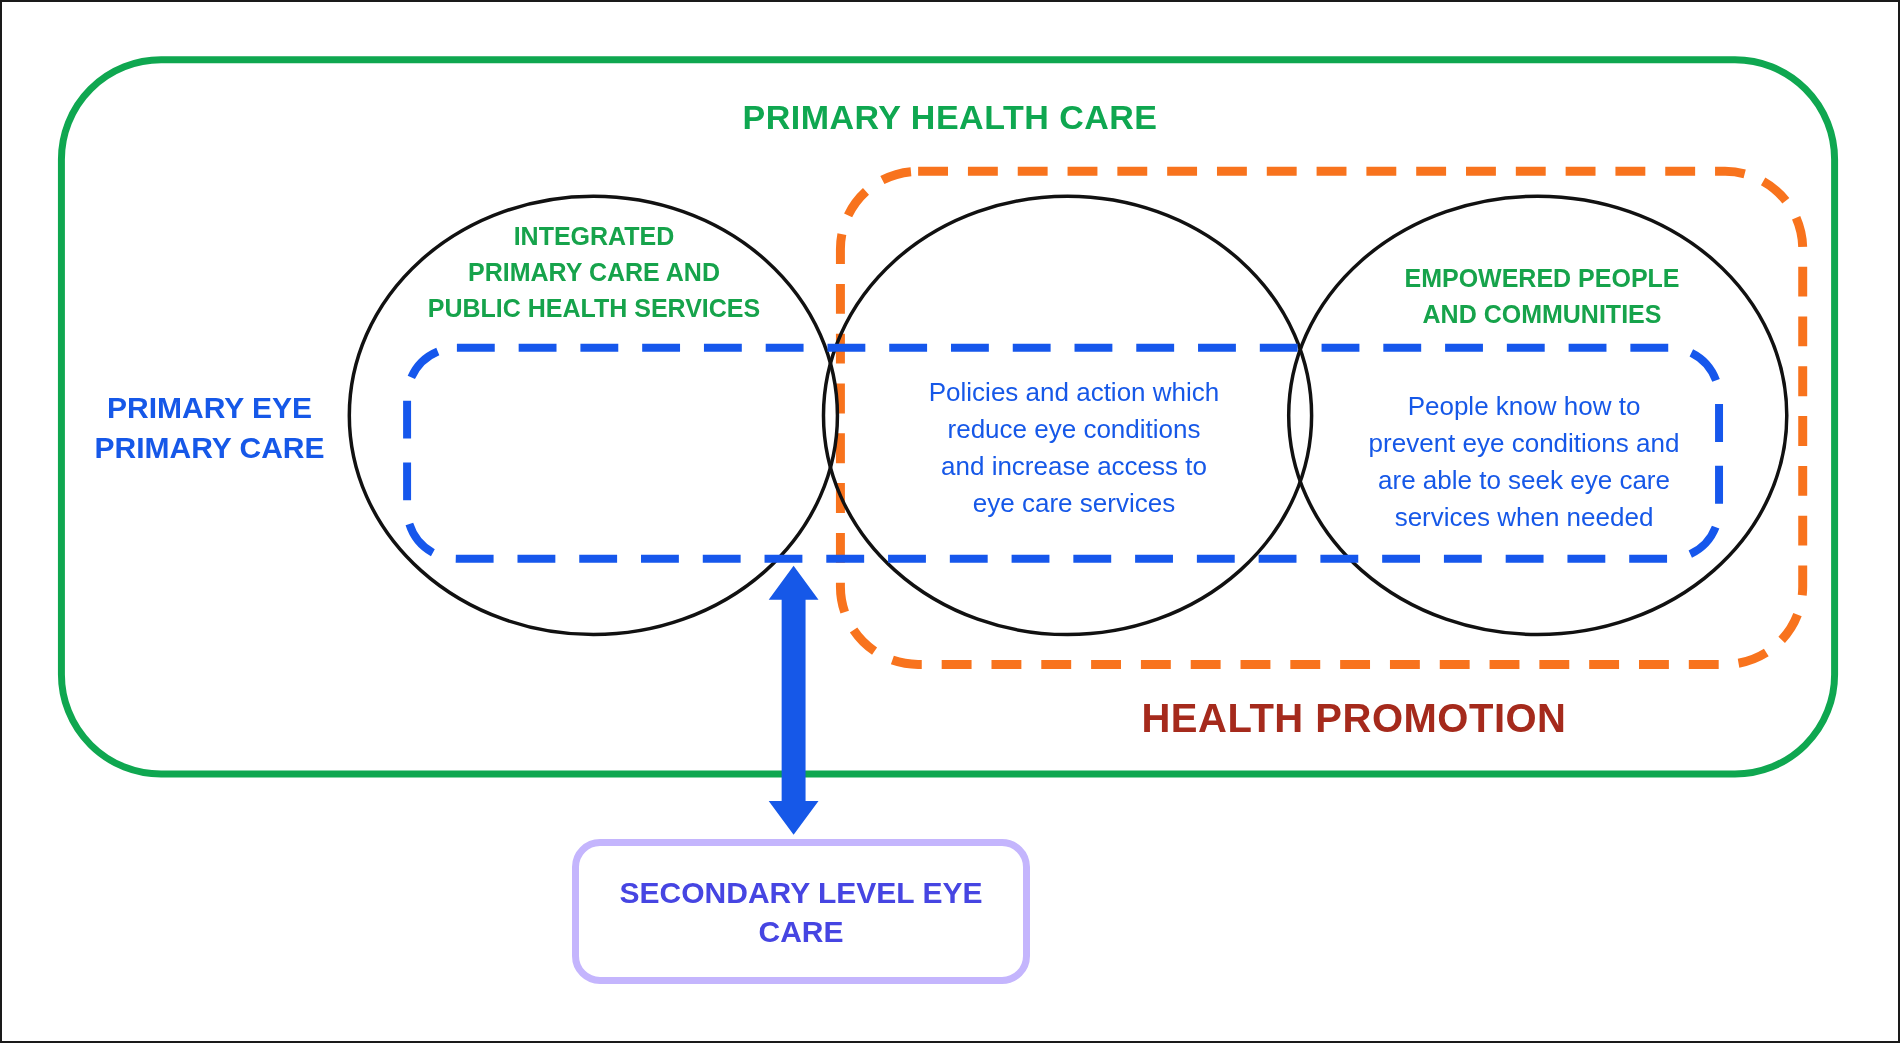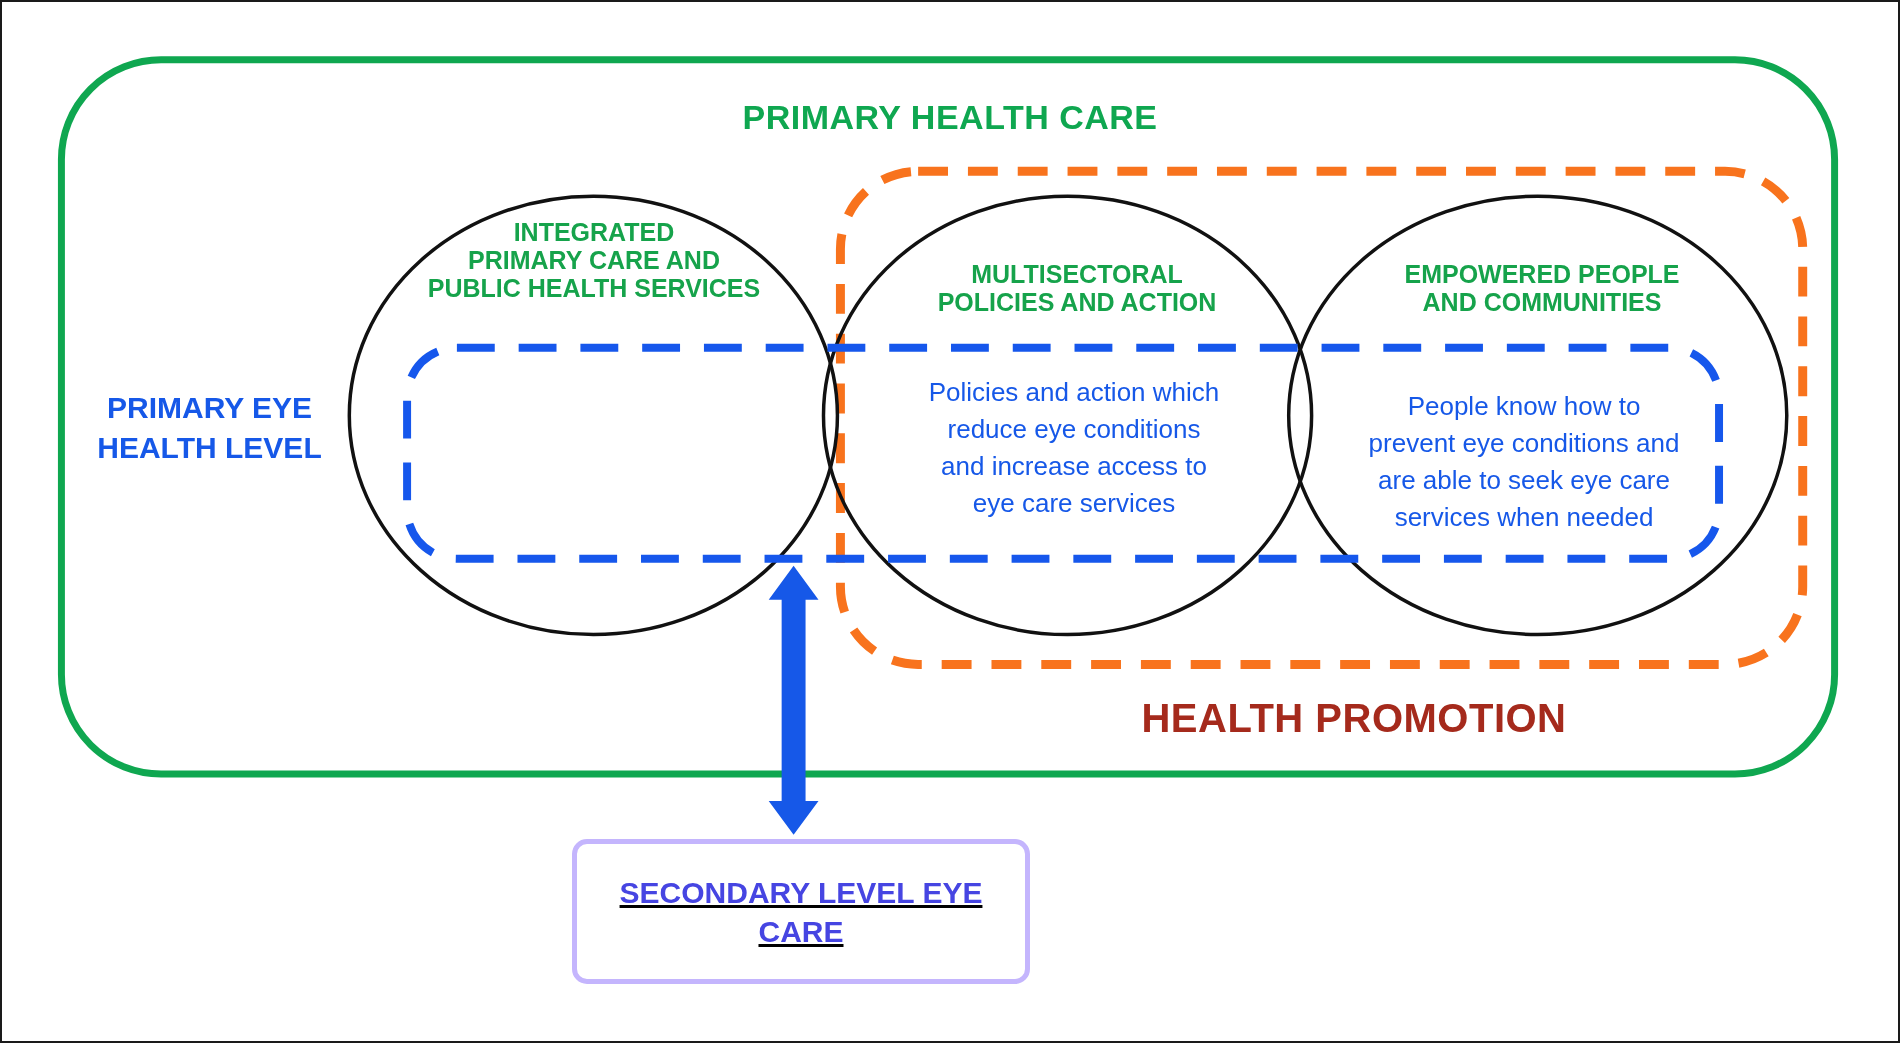--- a/index.html
+++ b/index.html
@@ -20,40 +20,40 @@
   }
   .title{
     left:598px;top:96px;width:700px;
     font-size:34px;font-weight:bold;color:#0fa750;letter-spacing:.5px;
   }
   .left-label{
     left:60px;top:386px;width:295px;
     font-size:30px;font-weight:bold;color:#1658e8;line-height:40px;
   }
   .c-heading{
-    font-size:25px;font-weight:bold;color:#16a34b;line-height:28px;
+    font-size:25px;font-weight:bold;color:#16a34b;line-height:36px;
   }
   .c-body{
     font-size:26px;color:#1658e8;line-height:37px;
   }
   .c1-heading{left:362px;top:216px;width:460px;}
   .c1-body{left:392px;top:358px;width:400px;}
   .c2-heading{left:855px;top:258px;width:440px;}
   .c2-body{left:882px;top:372px;width:380px;}
   .c3-heading{left:1320px;top:258px;width:440px;}
   .c3-body{left:1322px;top:386px;width:400px;}
   .promo-label{
     left:1102px;top:694px;width:500px;
     font-size:40px;font-weight:bold;color:#a52a1c;letter-spacing:.5px;
   }
   .secondary-box{
     position:absolute;left:570px;top:837px;width:458px;height:145px;
-    border:5px solid #c4b5fd;border-radius:15px;
+    border:7px solid #c4b5fd;border-radius:28px;
     box-sizing:border-box;background:#ffffff;
-    display:flex;align-items:center;justify-content:center;text-decoration:underline;
+    display:flex;align-items:center;justify-content:center;
   }
   .secondary-label{
     position:static;
     font-size:30px;font-weight:bold;color:#4645e2;line-height:39px;
     text-align:center;white-space:pre-line;
   }
 </style>
 </head>
 <body>
 
@@ -70,28 +70,26 @@
     <ellipse cx="1540" cy="415" rx="250" ry="220" fill="none" stroke="#111111" stroke-width="3.5"></ellipse>
 
     <rect x="405" y="347" width="1317" height="212" rx="50" ry="50" fill="none" stroke="#1657ec" stroke-width="8" stroke-dasharray="38 24" stroke-linecap="butt"></rect>
 
     <polygon points="793,566 768,600 781,600 781,802 768,802 793,836 818,802 805,802 805,600 818,600" fill="#1658e8" stroke="none"></polygon>
   </svg>
 
   <div class="label title">PRIMARY HEALTH CARE</div>
 
   <div class="label left-label">PRIMARY EYE
-HEALTH LEVEL</div>
+PRIMARY CARE</div>
 
   <div class="label c-heading c1-heading">INTEGRATED
 PRIMARY CARE AND
 PUBLIC HEALTH SERVICES</div>
 
-  <div class="label c-heading c2-heading">MULTISECTORAL
-POLICIES AND ACTION</div>
   <div class="label c-heading c3-heading">EMPOWERED PEOPLE
 AND COMMUNITIES</div>
 
   <div class="label c-body c2-body">Policies and action which
 reduce eye conditions
 and increase access to
 eye care services</div>
   <div class="label c-body c3-body">People know how to
 prevent eye conditions and
 are able to seek eye care

